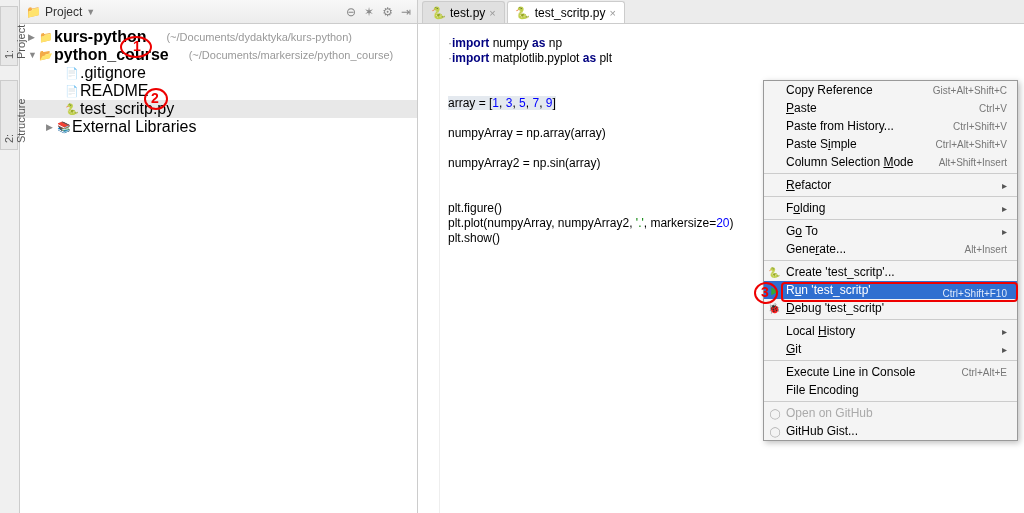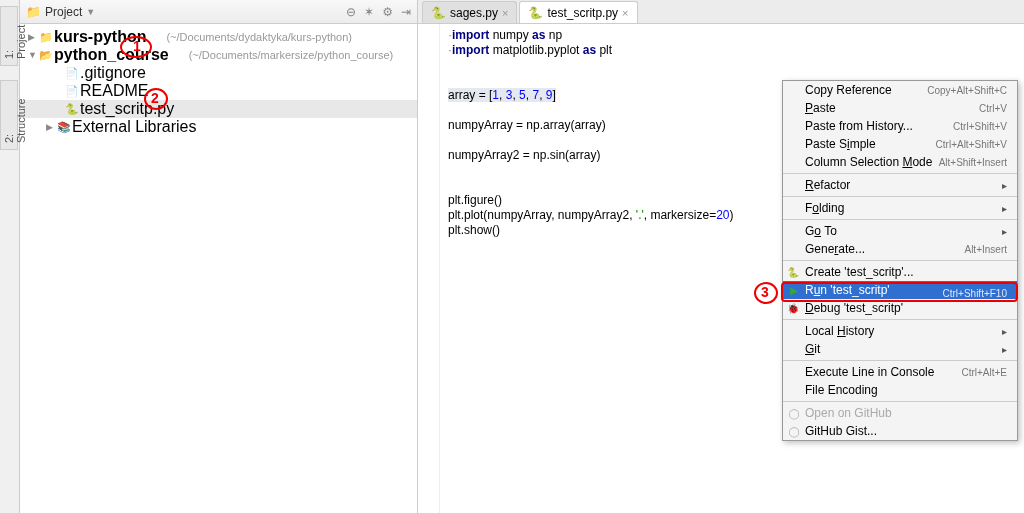--- a/index.html
+++ b/index.html
@@ -43,29 +43,29 @@
 
 
 .editor-area { flex: 1; display: flex; flex-direction: column; position: relative; background: #fff; }
 .tab-bar { height: 24px; background: #ececec; border-bottom: 1px solid #ccc; display: flex; align-items: flex-end; padding-left: 4px; }
 .tab { height: 22px; padding: 0 8px; display: flex; align-items: center; gap: 4px; border: 1px solid #ccc; border-bottom: none; background: #e0e0e0; font-size: 11px; cursor: pointer; border-radius: 3px 3px 0 0; margin-right: 2px; }
 .tab.active { background: #fff; }
 .tab .close { color: #999; font-size: 11px; cursor: pointer; }
 
 .code-area { flex: 1; display: flex; font-family: "Consolas", monospace; font-size: 12px; }
 .gutter { width: 22px; background: #fff; border-right: 1px solid #eee; }
-.code { flex: 1; padding: 4px 8px; white-space: pre; line-height: 15px; }
+.code { flex: 1; padding: 12px 8px; white-space: pre; line-height: 15px; }
 .kw { color: #000080; font-weight: bold; }
 .num { color: #0000ff; }
 .str { color: #008000; }
 .hl { background: #e4e9ef; }
 .dot { color: #808080; }
 
 
-.context-menu { position: absolute; top: 80px; right: 6px; width: 236px; background: #f4f4f4; border: 1px solid #999; box-shadow: 2px 2px 6px rgba(0,0,0,0.25); z-index: 40; }
+.context-menu { position: absolute; top: 80px; right: 6px; width: 255px; background: #f4f4f4; border: 1px solid #999; box-shadow: 2px 2px 6px rgba(0,0,0,0.25); z-index: 40; }
 .menu-item { height: 18px; display: flex; align-items: center; padding: 0 10px 0 22px; font-size: 11px; color: #000; cursor: pointer; position: relative; }
 .menu-item u { text-decoration: underline; }
 .menu-item.highlighted { background: #2f6fd0; color: #fff; }
 .menu-item .shortcut { margin-left: auto; color: #777; font-size: 10px; }
 .menu-item.highlighted .shortcut { color: #dbe8fb; margin-top: 7px; }
 .menu-item .sub { margin-left: auto; color: #555; font-size: 10px; }
 .menu-item.disabled { color: #aaa; }
 .menu-sep { height: 1px; background: #ccc; margin: 2px 0; }
 .menu-icon { position: absolute; left: 4px; width: 14px; text-align: center; font-size: 10px; }
 .mi-py { color: #4a8; }
@@ -127,21 +127,21 @@
         <span class="tree-icon lib-icon">📚</span>
         <span class="tree-label">External Libraries</span>
       </div>
     </div>
   </div>
 
   <div class="editor-area">
     <div class="tab-bar">
       <div class="tab">
         <span class="py-icon">🐍</span>
-        <span>sages.py</span>
+        <span>test.py</span>
         <span class="close">×</span>
       </div>
       <div class="tab active">
         <span class="py-icon">🐍</span>
         <span>test_scritp.py</span>
         <span class="close">×</span>
       </div>
     </div>
 
     <div class="code-area">
@@ -159,21 +159,21 @@
 
 <span>plt.figure()</span>
 <span>plt.plot(numpyArray, numpyArray2, </span><span class="str">'.'</span><span>, markersize=</span><span class="num">20</span><span>)</span>
 <span>plt.show()</span>
 </div>
     </div>
 
     <div class="context-menu">
       <div class="menu-item">
           <span>Copy Reference</span>
-          <span class="shortcut">Copy+Alt+Shift+C</span>
+          <span class="shortcut">Gist+Alt+Shift+C</span>
         </div>
       <div class="menu-item">
           <span><u>P</u>aste</span>
           <span class="shortcut">Ctrl+V</span>
         </div>
       <div class="menu-item">
           <span>Paste from History...</span>
           <span class="shortcut">Ctrl+Shift+V</span>
         </div>
       <div class="menu-item">

